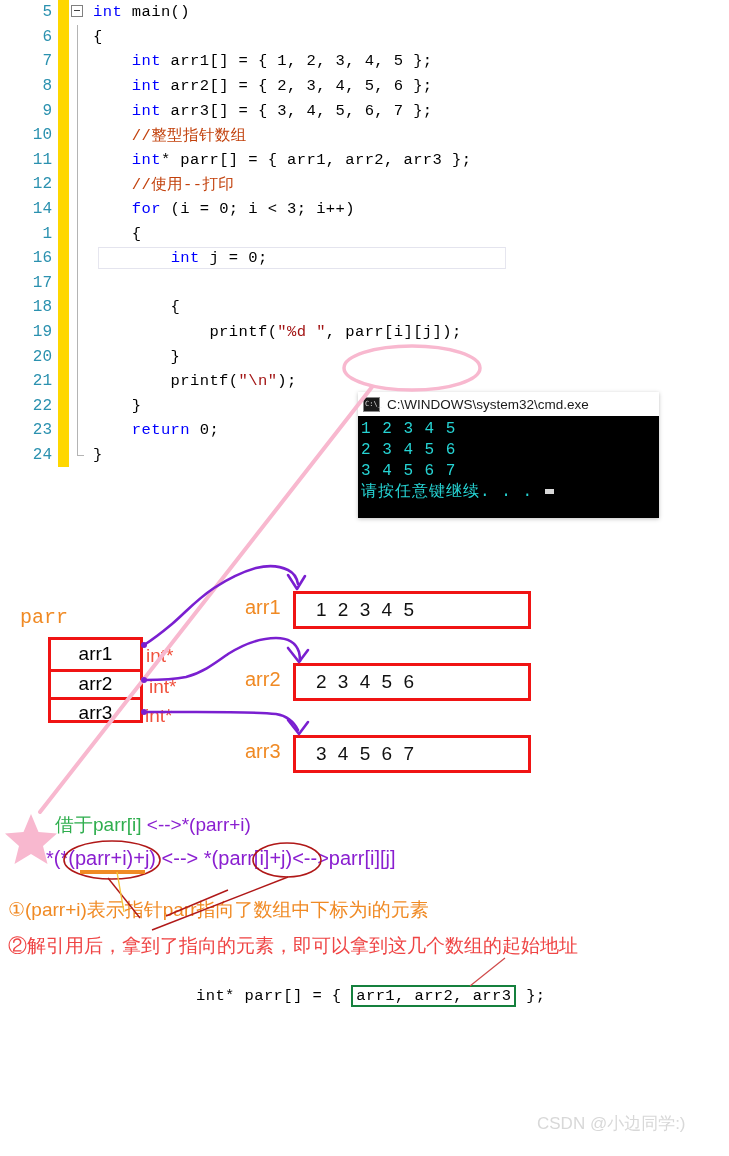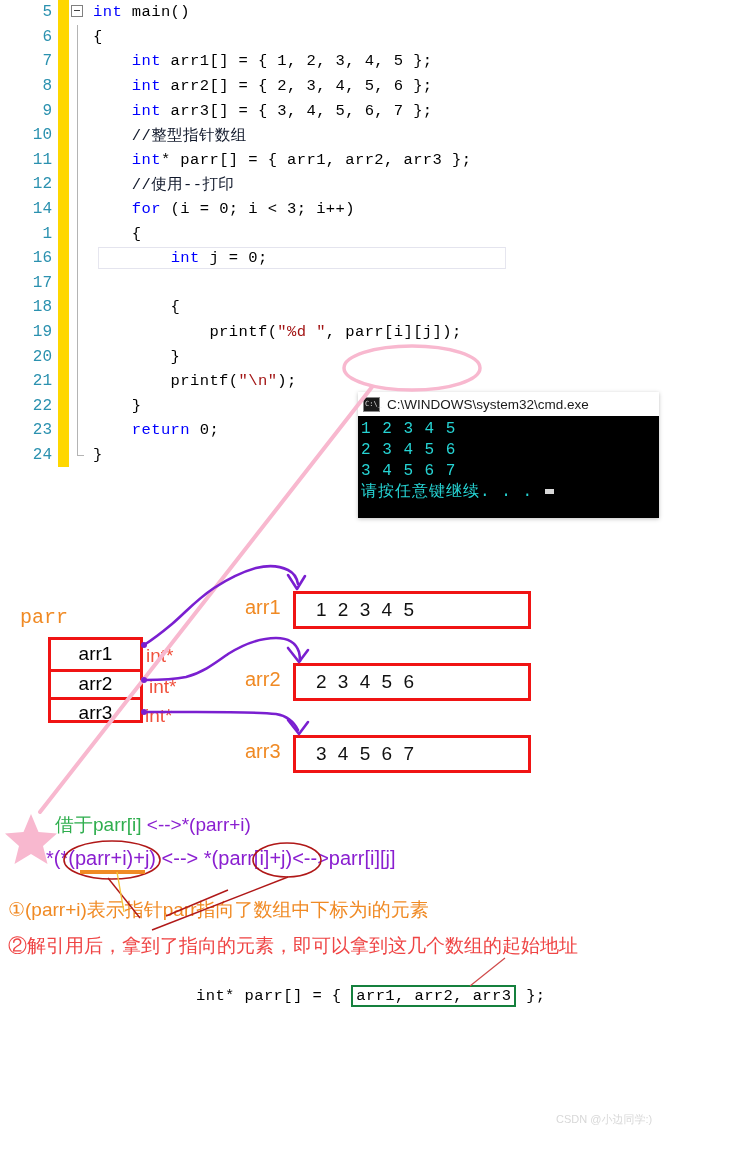--- a/index.html
+++ b/index.html
@@ -87,21 +87,21 @@
   }
   .code-text {
     font-family: "Liberation Mono", monospace;
     font-size: 15.5px;
     color: #000000;
     white-space: pre;
     padding-left: 6px;
     letter-spacing: 0.4px;
   }
   .kw  { color: #0000ff; }
-  .cmt { color: #0f172a; }
+  .cmt { color: #c2410c; }
   .str { color: #a31515; }
 
   
   .cur-line-box {
     position: absolute;
     left: 98px; top: 1px;
     width: 408px; height: 22px;
     border-top: 1px solid #e4e4ee;
     border-bottom: 1px solid #e4e4ee;
     border-left: 1px solid #e6e6ef;
@@ -282,23 +282,23 @@
   #bottom-code .boxed {
     border: 2px solid #15803d;
     padding: 1px 3px;
     display: inline-block;
     line-height: 16px;
   }
 
   
   #watermark {
     position: absolute;
-    left: 556px; top: 1112px;
+    left: 537px; top: 1112px;
     color: #d8d8d8;
-    font-size: 11px;
+    font-size: 17px;
     font-family: "Liberation Sans", sans-serif;
     white-space: nowrap;
   }
 </style>
 </head>
 <body>
 
 <div id="code-editor">
     <div class="code-row">
       <div class="lineno">5</div>

